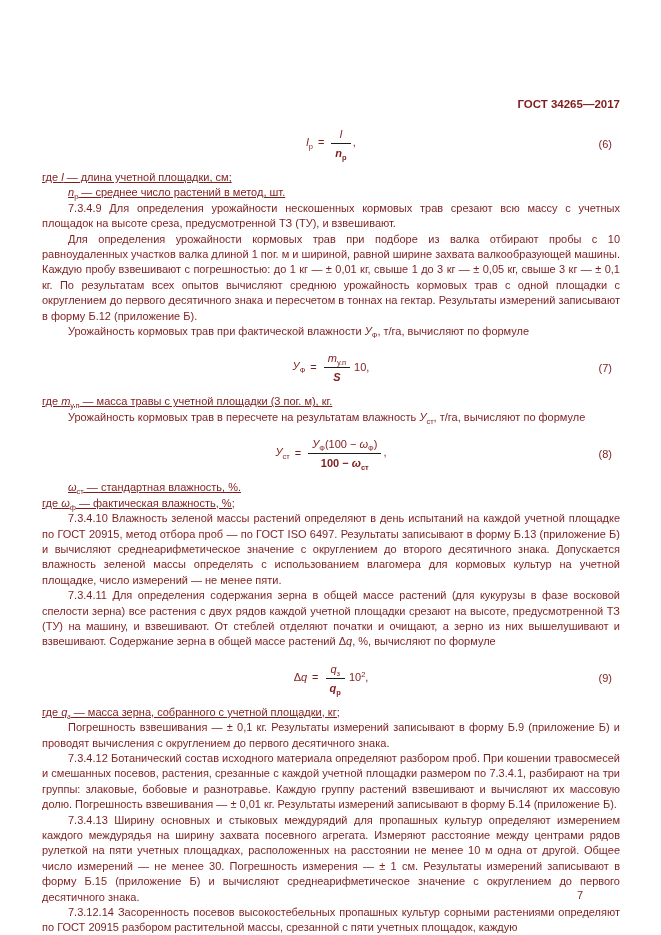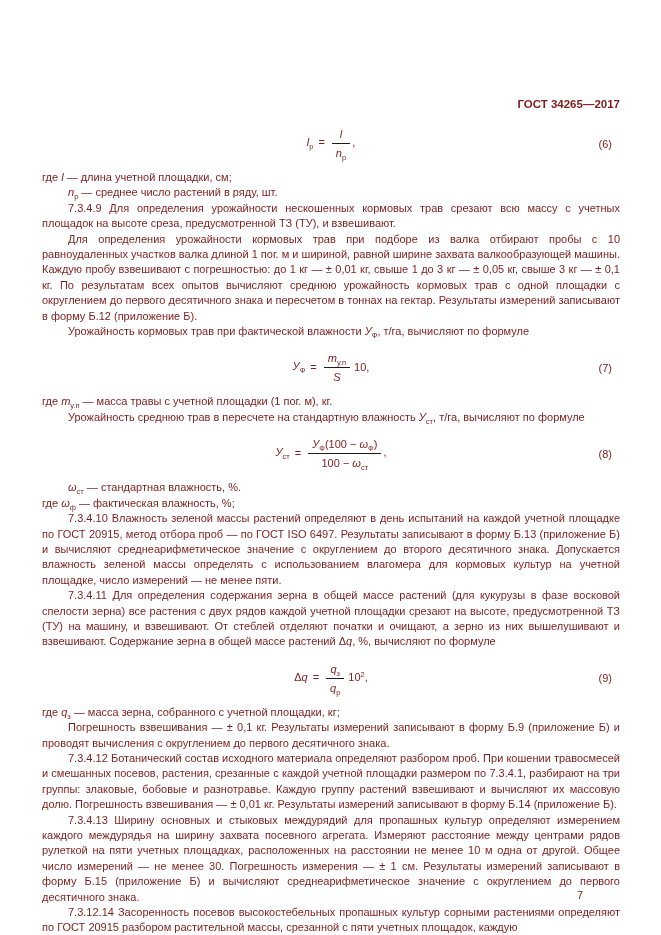--- a/index.html
+++ b/index.html
@@ -28,39 +28,40 @@
     margin: 0;
     font-size: 11px;
     line-height: 15.4px;
     text-align: justify;
     text-indent: 26px;
   }
   .def {
     margin: 0;
     font-size: 11px;
     line-height: 15.4px;
+    text-decoration: underline;
   }
   .def.cont { padding-left: 26px; }
   .formula-row {
     position: relative;
     text-align: center;
     margin: 8px 0 6px;
     padding: 4px 0;
     font-size: 11px;
     line-height: 14px;
   }
   .f-body { display: inline-block; vertical-align: middle; }
   .frac {
     display: inline-block;
     vertical-align: middle;
     text-align: center;
     margin: 0 2px;
   }
   .frac .num { display: block; border-bottom: 1px solid #1c1c1c; padding: 0 4px 2px; }
-  .frac .den { display: block; padding: 2px 4px 0; }
+  .frac .den { display: block; padding: 2px 4px 0; font-weight: bold; }
   .eq { margin: 0 5px; }
   .mult { margin-left: 2px; }
   i.v { font-style: italic; }
   sub.v { font-size: 7.5px; vertical-align: -3px; line-height: 0; }
   sup.v { font-size: 7.5px; vertical-align: 4px; line-height: 0; }
   .f-num {
     position: absolute;
     right: 8px; top: 50%;
     transform: translateY(-50%);
     font-size: 11px;
@@ -79,35 +80,35 @@
   <div class="doc-header">
     <span>ГОСТ 34265—2017</span>
   </div>
 
   <div class="formula-row">
     <span class="f-body"><i class="v">l</i><sub class="v">р</sub><span class="eq">=</span><span class="frac"><span class="num"><i class="v">l</i></span><span class="den"><i class="v">n</i><sub class="v">р</sub></span></span><span>,</span></span>
     <span class="f-num">(6)</span>
   </div>
 
   <div class="def"><span>где </span><i class="v">l</i><span> — длина учетной площадки, см;</span></div>
-  <div class="def cont"><i class="v">n</i><sub class="v">р</sub><span> — среднее число растений в ряду, шт.</span></div>
+  <div class="def cont"><i class="v">n</i><sub class="v">р</sub><span> — среднее число растений в метод, шт.</span></div>
 
   <p class="body">7.3.4.9 Для определения урожайности нескошенных кормовых трав срезают всю массу с учетных площадок на высоте среза, предусмотренной ТЗ (ТУ), и взвешивают.</p>
   <p class="body">Для определения урожайности кормовых трав при подборе из валка отбирают пробы с 10 равноудаленных участков валка длиной 1 пог. м и шириной, равной ширине захвата валкообразующей машины. Каждую пробу взвешивают с погрешностью: до 1 кг — ± 0,01 кг, свыше 1 до 3 кг — ± 0,05 кг, свыше 3 кг — ± 0,1 кг. По результатам всех опытов вычисляют среднюю урожайность кормовых трав с одной площадки с округлением до первого десятичного знака и пересчетом в тоннах на гектар. Результаты измерений записывают в форму Б.12 (приложение Б).</p>
 
   <p class="body"><span>Урожайность кормовых трав при фактической влажности </span><i class="v">У</i><sub class="v">Ф</sub><span>, т/га, вычисляют по формуле</span></p>
 
   <div class="formula-row">
     <span class="f-body"><i class="v">У</i><sub class="v">Ф</sub><span class="eq">=</span><span class="frac"><span class="num"><i class="v">m</i><sub class="v">у.п</sub></span><span class="den"><i class="v">S</i></span></span><span class="mult">10,</span></span>
     <span class="f-num">(7)</span>
   </div>
 
-  <div class="def"><span>где </span><i class="v">m</i><sub class="v">у.п</sub><span> — масса травы с учетной площадки (1 пог. м), кг.</span></div>
+  <div class="def"><span>где </span><i class="v">m</i><sub class="v">у.п</sub><span> — масса травы с учетной площадки (3 пог. м), кг.</span></div>
 
-  <p class="body"><span>Урожайность среднюю трав в пересчете на стандартную влажность </span><i class="v">У</i><sub class="v">ст</sub><span>, т/га, вычисляют по формуле</span></p>
+  <p class="body"><span>Урожайность кормовых трав в пересчете на результатам влажность </span><i class="v">У</i><sub class="v">ст</sub><span>, т/га, вычисляют по формуле</span></p>
 
   <div class="formula-row">
     <span class="f-body"><i class="v">У</i><sub class="v">ст</sub><span class="eq">=</span><span class="frac"><span class="num"><i class="v">У</i><sub class="v">Ф</sub><span>(100 − </span><i class="v">ω</i><sub class="v">Ф</sub><span>)</span></span><span class="den"><span>100 − </span><i class="v">ω</i><sub class="v">ст</sub></span></span><span>,</span></span>
     <span class="f-num">(8)</span>
   </div>
 
   <div class="def cont"><i class="v">ω</i><sub class="v">ст</sub><span> — стандартная влажность, %.</span></div>
   <div class="def"><span>где </span><i class="v">ω</i><sub class="v">ф</sub><span> — фактическая влажность, %;</span></div>
 
   <p class="body">7.3.4.10 Влажность зеленой массы растений определяют в день испытаний на каждой учетной площадке по ГОСТ 20915, метод отбора проб — по ГОСТ ISO 6497. Результаты записывают в форму Б.13 (приложение Б) и вычисляют среднеарифметическое значение с округлением до второго десятичного знака. Допускается влажность зеленой массы определять с использованием влагомера для кормовых культур на учетной площадке, число измерений — не менее пяти.</p>

